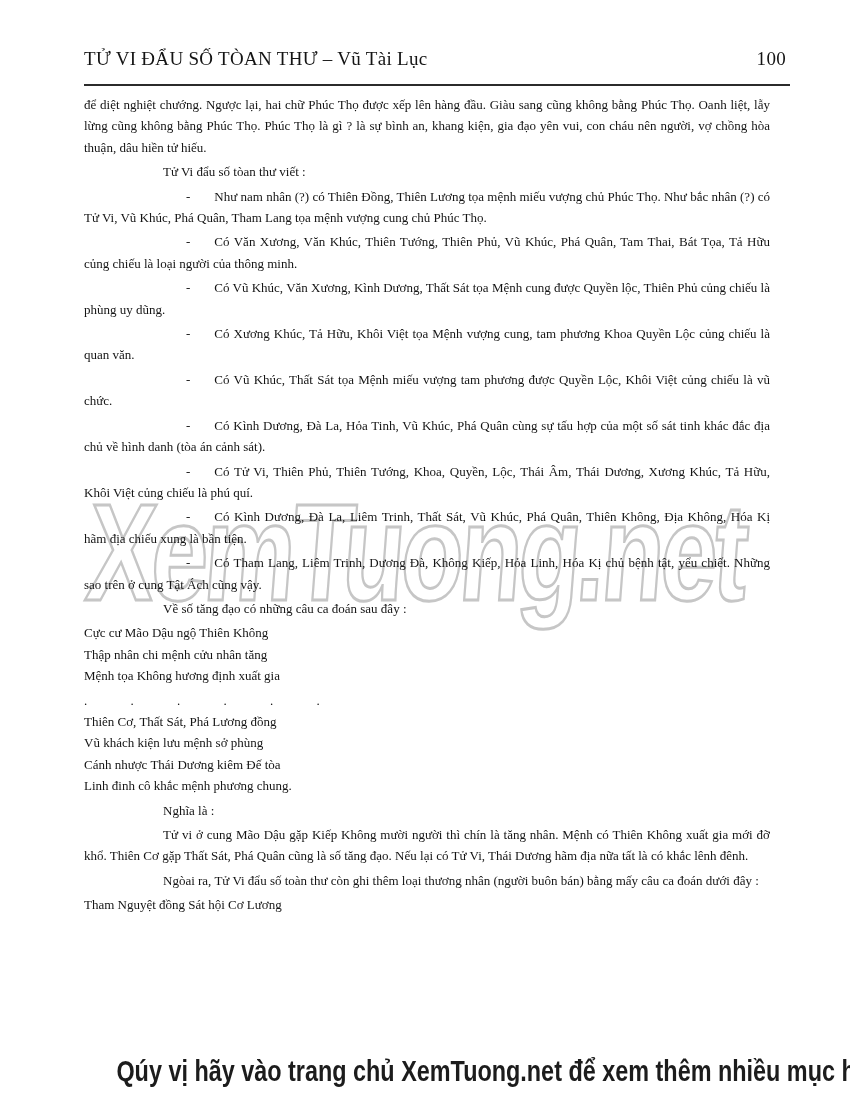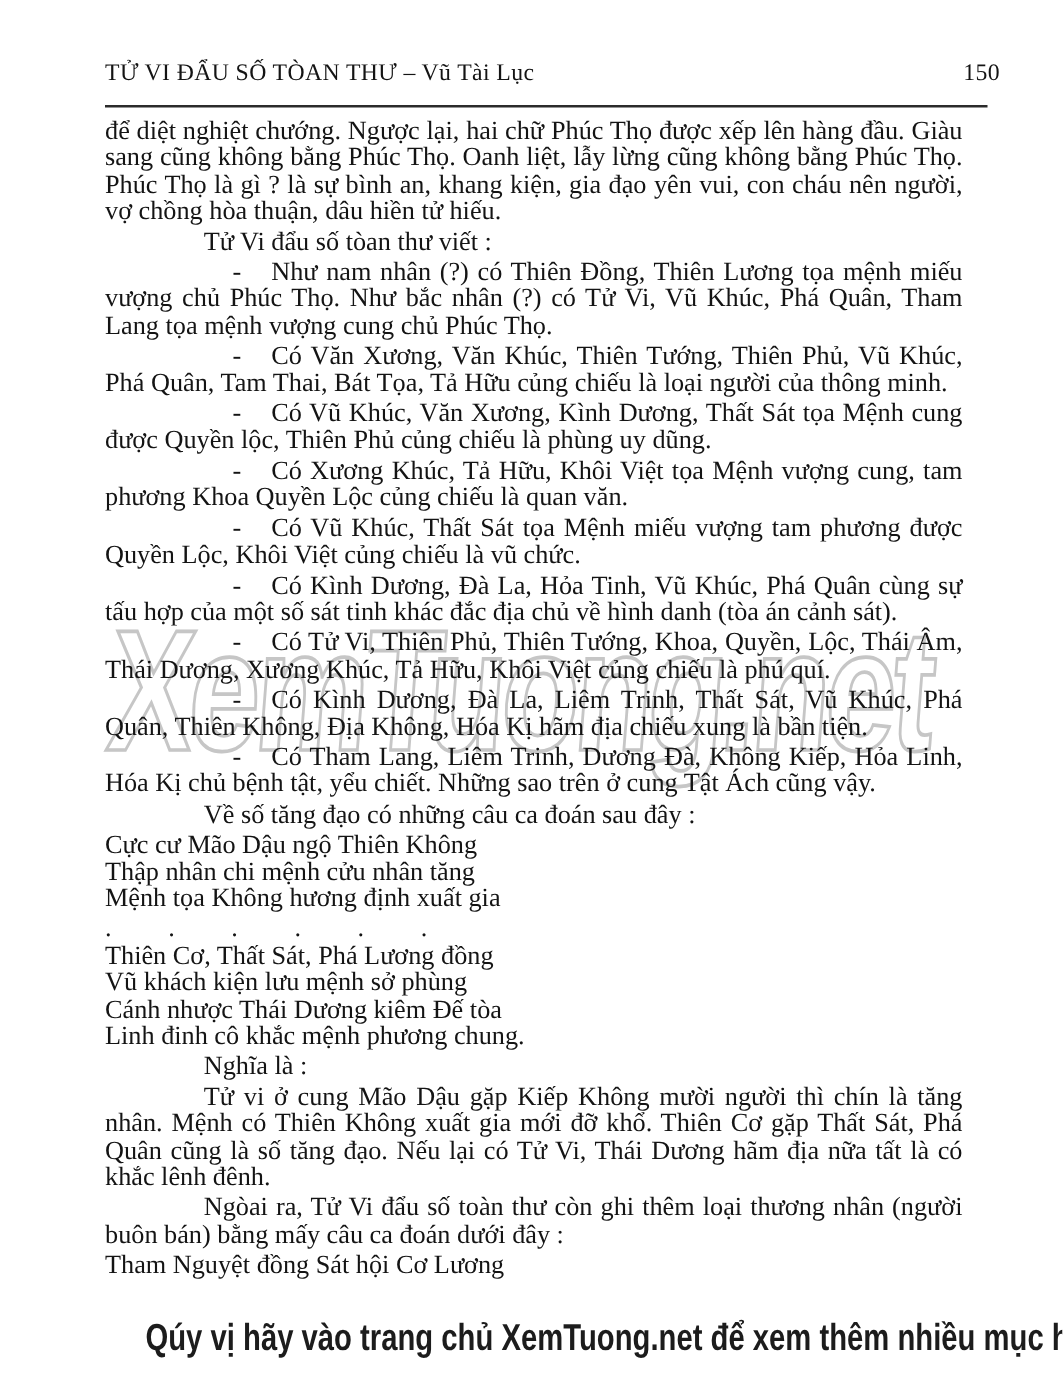--- a/index.html
+++ b/index.html
@@ -25,32 +25,32 @@
     pointer-events: none;
   }
   .content-layer {
     position: relative;
     z-index: 1;
   }
   header.pagehead {
     display: flex;
     justify-content: space-between;
     align-items: baseline;
-    padding: 48px 50px 0 84px;
+    padding: 48px 64px 0 84px;
     font-size: 19px;
     letter-spacing: 0.3px;
   }
   .head-rule {
     margin: 14px 60px 0 84px;
     border-top: 2px solid #2b2b2b;
     height: 0;
   }
   main.bodytext {
     padding: 8px 80px 0 84px;
-    font-size: 21px;
+    font-size: 13px;
     line-height: 21.4px;
     text-align: left;
   }
   main.bodytext p { margin: 0; }
   .just { text-align: justify; }
   .ind { text-indent: 79px; margin-top: 3px !important; }
   .dash {
     text-indent: 102px;
     text-align: justify;
     margin-top: 3px !important;
@@ -88,21 +88,21 @@
 
 <div class="page">
 
   <svg class="watermark" width="850" height="200" viewBox="0 0 850 200">
     <text x="0" y="0" transform="translate(84,152) scale(0.74,1) skewX(-6)" font-family="'Liberation Sans', sans-serif" font-size="138" font-weight="bold" letter-spacing="-5" fill="#ffffff" stroke="#c6c6c6" stroke-width="3">XemTuong.net</text>
   </svg>
 
   <div class="content-layer">
     <header class="pagehead">
       <span>TỬ VI ĐẨU SỐ TÒAN THƯ – Vũ Tài Lục</span>
-      <span>150</span>
+      <span>100</span>
     </header>
     <div class="head-rule"></div>
 
     <main class="bodytext">
       <p class="just">để diệt nghiệt chướng. Ngược lại, hai chữ Phúc Thọ được xếp lên hàng đầu. Giàu sang cũng không bằng Phúc Thọ. Oanh liệt, lẫy lừng cũng không bằng Phúc Thọ. Phúc Thọ là gì ? là sự bình an, khang kiện, gia đạo yên vui, con cháu nên người, vợ chồng hòa thuận, dâu hiền tử hiếu.</p>
       <p class="ind">Tử Vi đẩu số tòan thư viết :</p>
 
       <p class="dash"><span class="marker">-</span><span>Như nam nhân (?) có Thiên Đồng, Thiên Lương tọa mệnh miếu vượng chủ Phúc Thọ. Như bắc nhân (?) có Tử Vi, Vũ Khúc, Phá Quân, Tham Lang tọa mệnh vượng cung chủ Phúc Thọ.</span></p>
       <p class="dash"><span class="marker">-</span><span>Có Văn Xương, Văn Khúc, Thiên Tướng, Thiên Phủ, Vũ Khúc, Phá Quân, Tam Thai, Bát Tọa, Tả Hữu củng chiếu là loại người của thông minh.</span></p>
       <p class="dash"><span class="marker">-</span><span>Có Vũ Khúc, Văn Xương, Kình Dương, Thất Sát tọa Mệnh cung được Quyền lộc, Thiên Phủ củng chiếu là phùng uy dũng.</span></p>

